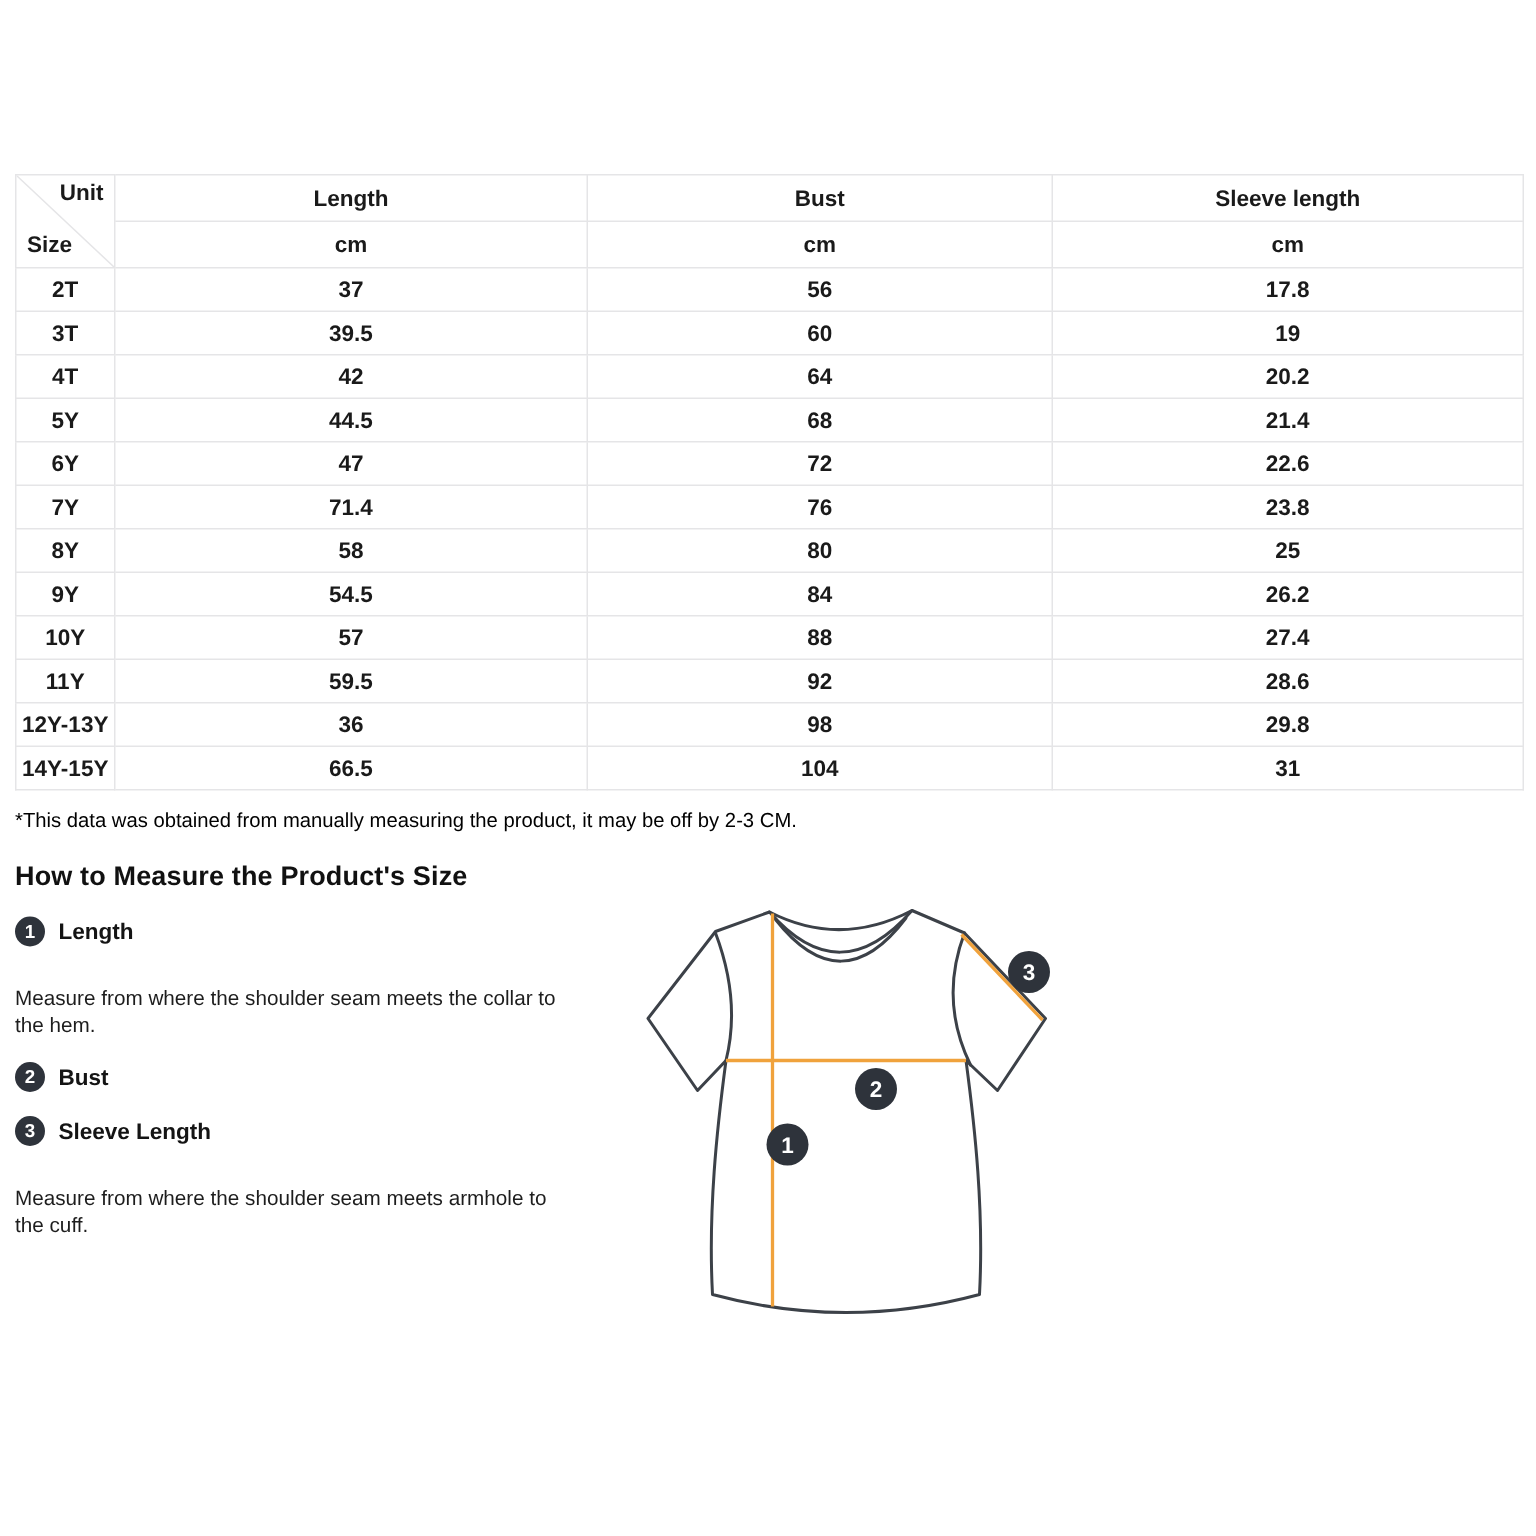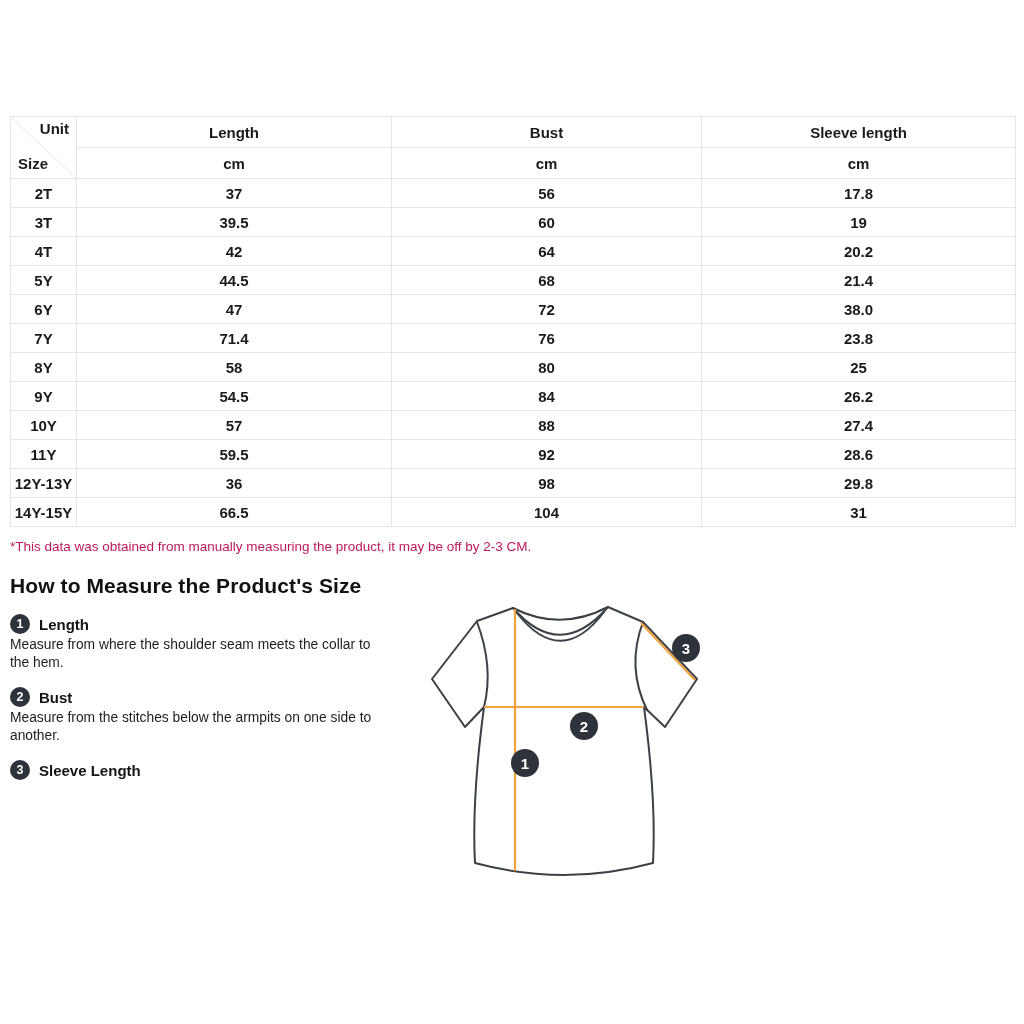--- a/index.html
+++ b/index.html
@@ -39,31 +39,31 @@
   th.corner svg.diag { position: absolute; inset: 0; width: 100%; height: 100%; display: block; }
   th.corner .corner-unit { position: absolute; top: 4px; right: 7px; line-height: 1; }
   th.corner .corner-size { position: absolute; bottom: 7px; left: 7px; line-height: 1; }
 
   
   .footnote {
     position: absolute;
     left: 10px; top: 539px;
     font-size: 13.5px;
     font-weight: 400;
-    color: #be185d;
+    color: #000000;
   }
 
   
   .guide {
     position: absolute;
     left: 10px; top: 574px;
     width: 368px;
   }
   .guide h2 {
-    font-size: 21px;
+    font-size: 18px;
     font-weight: 700;
     color: #111;
     letter-spacing: 0.1px;
   }
   .guide .item-head {
     display: flex;
     align-items: center;
     gap: 9px;
     margin-top: 16px;
   }
@@ -74,21 +74,21 @@
     color: #fff;
     font-size: 12.5px;
     font-weight: 700;
     display: flex;
     align-items: center;
     justify-content: center;
     flex: 0 0 20px;
   }
   .item-label { font-size: 15px; font-weight: 700; color: #141414; }
   .item-desc {
-    margin-top: 2px;
+    margin-top: 26px;
     font-size: 13.8px;
     line-height: 17.5px;
     font-weight: 400;
     color: #1d1d1d;
   }
 
   
   svg.diagram { position: absolute; left: 420px; top: 592px; }
   .shirt-line { fill: none; stroke: #3c4148; stroke-width: 2; stroke-linejoin: round; stroke-linecap: round; }
   .shirt-body { fill: #ffffff; stroke: #3c4148; stroke-width: 2; stroke-linejoin: round; }
@@ -155,21 +155,21 @@
       <tr>
         <th>5Y</th>
         <td>44.5</td>
         <td>68</td>
         <td>21.4</td>
       </tr>
       <tr>
         <th>6Y</th>
         <td>47</td>
         <td>72</td>
-        <td>38.0</td>
+        <td>22.6</td>
       </tr>
       <tr>
         <th>7Y</th>
         <td>71.4</td>
         <td>76</td>
         <td>23.8</td>
       </tr>
       <tr>
         <th>8Y</th>
         <td>58</td>
@@ -217,26 +217,26 @@
     <div class="item-head">
       <span class="badge">1</span>
       <span class="item-label">Length</span>
     </div>
     <p class="item-desc">Measure from where the shoulder seam meets the collar to the hem.</p>
 
     <div class="item-head">
       <span class="badge">2</span>
       <span class="item-label">Bust</span>
     </div>
-    <p class="item-desc">Measure from the stitches below the armpits on one side to another.</p>
 
     <div class="item-head">
       <span class="badge">3</span>
       <span class="item-label">Sleeve Length</span>
     </div>
+    <p class="item-desc">Measure from where the shoulder seam meets armhole to the cuff.</p>
   </div>
 
   <svg class="diagram" width="290" height="300" viewBox="0 0 290 300">
 
     <path class="shirt-body" d="M 93 16
          L 57 29
          L 12 87
          L 45 135
          L 64 115
          C 58 160 52 215 55 271

